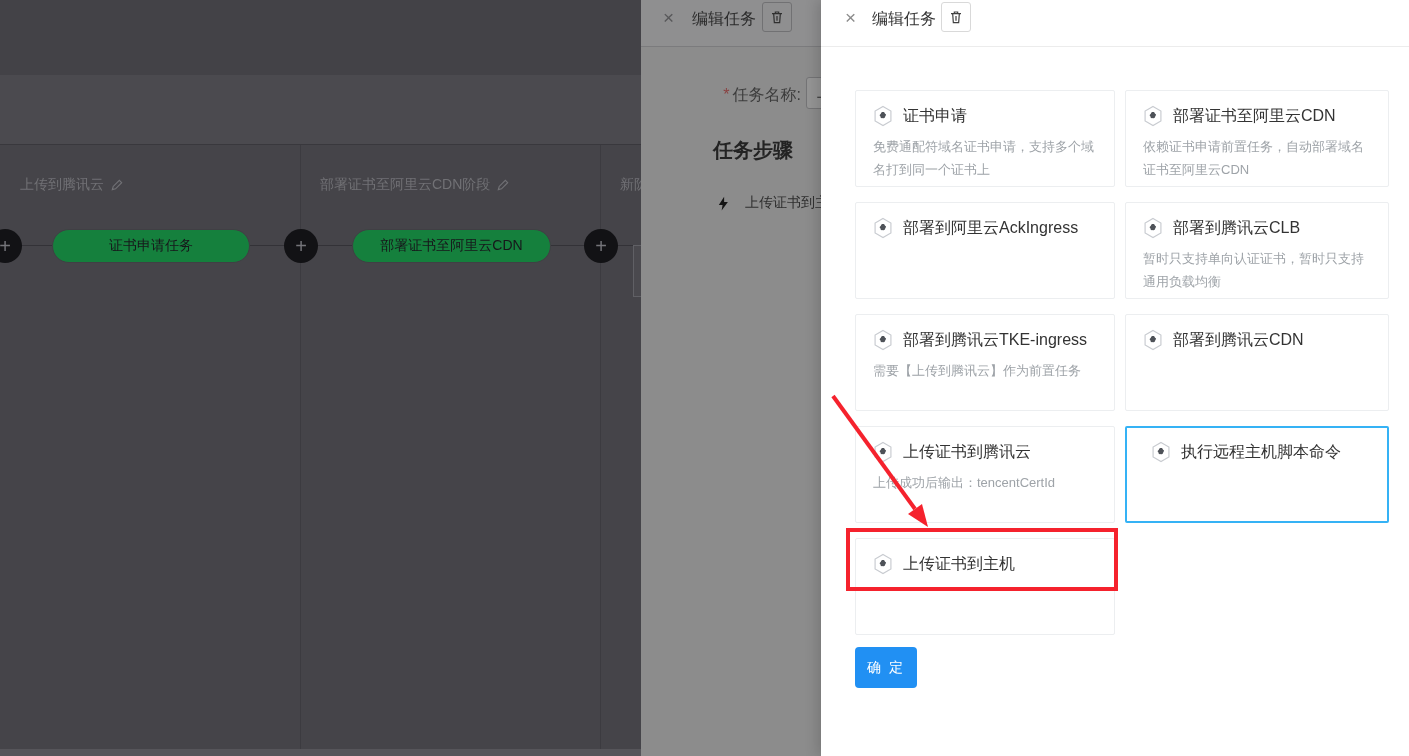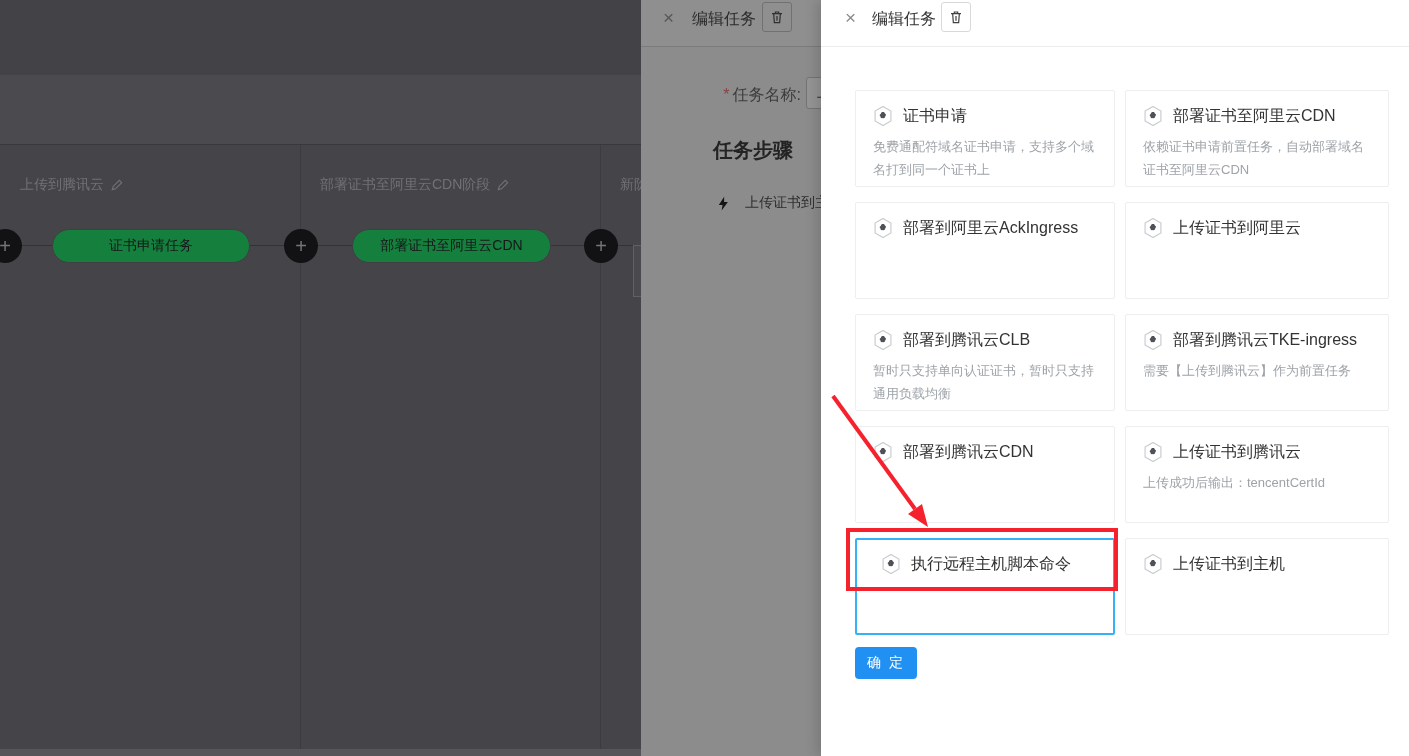--- a/index.html
+++ b/index.html
@@ -59,21 +59,21 @@
 
   .task-grid { position:absolute; left:34px; top:90px; width:630px; display:grid;
                grid-template-columns:260px 264px; grid-auto-rows:97px; gap:15px 10px; }
   .task-card { background:#fff; border:1px solid #eceef0; border-radius:2px; padding:14px 17px;
                cursor:pointer; overflow:hidden; }
   .task-card.selected { border:2px solid #35b2f5; padding:13px 24px; }
   .task-card .card-head { display:flex; align-items:center; gap:10px; }
   .task-card .card-title { font-size:16px; color:#333; font-weight:500; white-space:nowrap; }
   .task-card .card-desc { margin-top:9px; font-size:13px; color:#9ea3a8; line-height:1.75; }
 
-  .confirm-btn { position:absolute; left:34px; top:647px; width:62px; height:32px; background:#2190f3;
+  .confirm-btn { position:absolute; left:34px; top:647px; width:62px; height:41px; background:#2190f3;
                  color:#fff; font-size:14px; border:none; border-radius:4px; cursor:pointer;
                  display:flex; align-items:center; justify-content:center; letter-spacing:2px; }
 
   
   .anno-rect { position:absolute; left:846px; top:528px; width:272px; height:63px;
                border:4px solid #f5222d; z-index:50; pointer-events:none; }
   .anno-arrow { position:absolute; inset:0; z-index:50; pointer-events:none; }
 
   .icon-svg { display:block; }
 </style>
@@ -186,29 +186,20 @@
             </svg>
             <span class="card-title">部署到阿里云AckIngress</span>
           </div>
         </div>
         <div class="task-card">
           <div class="card-head">
             <svg class="icon-svg" width="20" height="22" viewBox="0 0 24 26" fill="none">
               <path d="M12 1.5 21.5 7v12L12 24.5 2.5 19V7L12 1.5z" stroke="#c8cbd0" stroke-width="1.4"></path>
               <path d="M10.5 8.5c1.8-1 3.8-.2 3.8 1.7 1.6.2 1.8 2.2.4 2.9.3 1.8-1.5 3-3 2.2-1.3 1-3-.1-2.6-1.6-1.6-.6-1.3-2.7.2-3 .1-1 .4-1.7 1.2-2.2z" fill="#4e5258"></path>
             </svg>
-            <span class="card-title">上传证书到阿里云</span>
-          </div>
-        </div>
-        <div class="task-card">
-          <div class="card-head">
-            <svg class="icon-svg" width="20" height="22" viewBox="0 0 24 26" fill="none">
-              <path d="M12 1.5 21.5 7v12L12 24.5 2.5 19V7L12 1.5z" stroke="#c8cbd0" stroke-width="1.4"></path>
-              <path d="M10.5 8.5c1.8-1 3.8-.2 3.8 1.7 1.6.2 1.8 2.2.4 2.9.3 1.8-1.5 3-3 2.2-1.3 1-3-.1-2.6-1.6-1.6-.6-1.3-2.7.2-3 .1-1 .4-1.7 1.2-2.2z" fill="#4e5258"></path>
-            </svg>
             <span class="card-title">部署到腾讯云CLB</span>
           </div>
           <div class="card-desc">暂时只支持单向认证证书，暂时只支持通用负载均衡</div>
         </div>
         <div class="task-card">
           <div class="card-head">
             <svg class="icon-svg" width="20" height="22" viewBox="0 0 24 26" fill="none">
               <path d="M12 1.5 21.5 7v12L12 24.5 2.5 19V7L12 1.5z" stroke="#c8cbd0" stroke-width="1.4"></path>
               <path d="M10.5 8.5c1.8-1 3.8-.2 3.8 1.7 1.6.2 1.8 2.2.4 2.9.3 1.8-1.5 3-3 2.2-1.3 1-3-.1-2.6-1.6-1.6-.6-1.3-2.7.2-3 .1-1 .4-1.7 1.2-2.2z" fill="#4e5258"></path>
             </svg>

